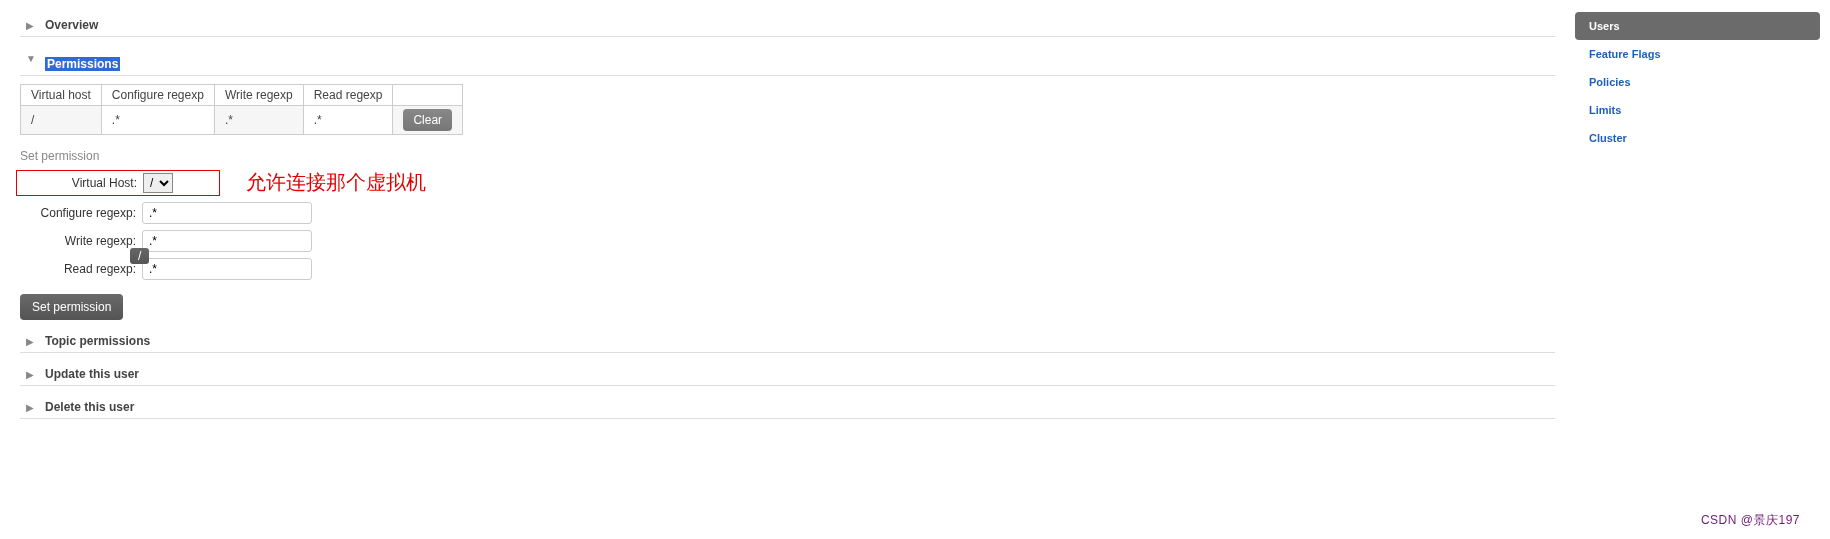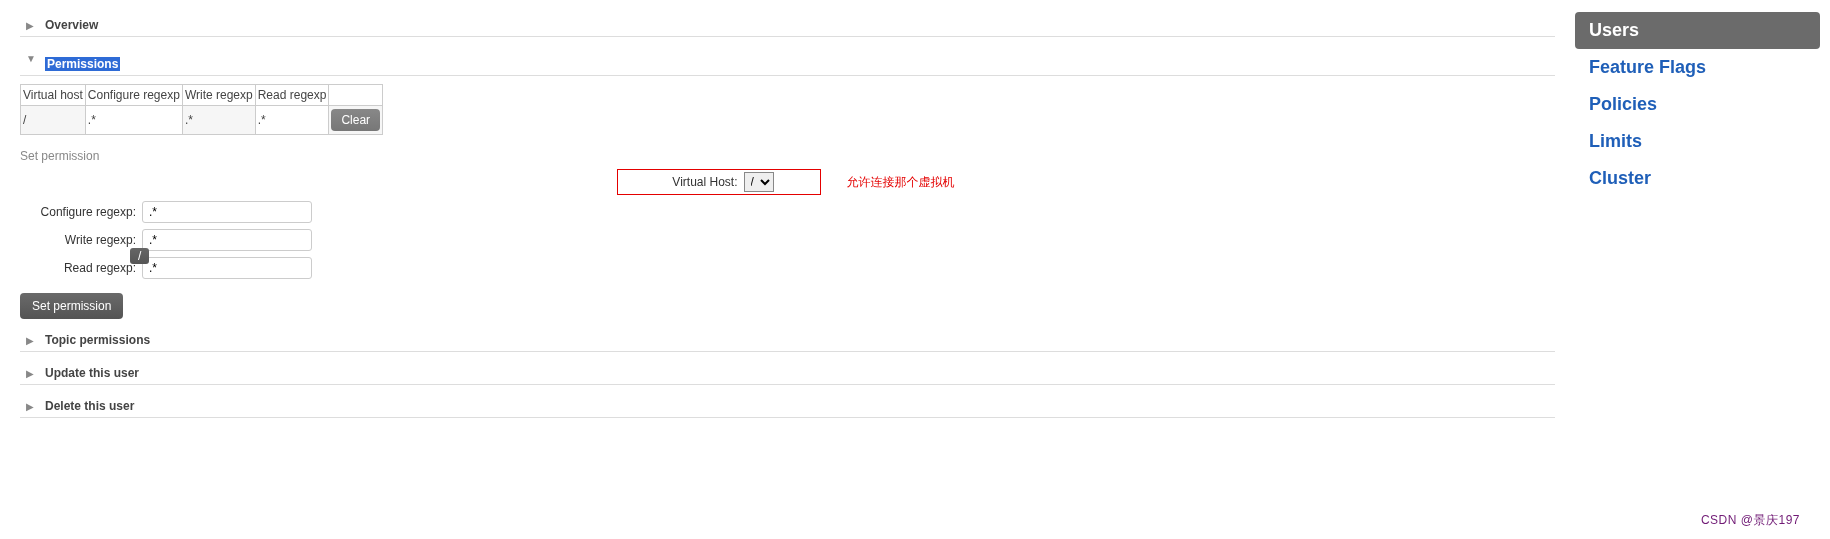--- a/index.html
+++ b/index.html
@@ -26,21 +26,21 @@
     border-bottom: 1px solid #ddd;
     margin-top: 4px;
     cursor: pointer;
   }
   .section-head .toggle { font-size:10px; color:#888; width:14px; display:inline-block;}
   .section-head .title { font-weight: bold; color:#444; }
   .section-head.open .title.highlight { background:#2e6bd6; color:#fff; padding:0 2px;margin-top:12px;}
   .section-body { margin: 8px 0 10px 0; }
   .subhead { color:#888; margin: 8px 0 6px 0;}
   table.list { border-collapse: collapse; }
-  table.list th, table.list td { border:1px solid #ccc; padding:3px 2px; font-size:12px; text-align:left; font-weight:normal;}
+  table.list th, table.list td { border:1px solid #ccc; padding:3px 10px; font-size:12px; text-align:left; font-weight:normal;}
   table.list th { background:#fff; color:#444;}
   table.list td { background:#fff; }
   table.list td.s { background:#f6f6f6; }
   .btn-grey {
     background: linear-gradient(#888,#777);
     color:#fff; border:none; border-radius:4px; padding:4px 10px;
     font-size:12px; cursor:pointer;
   }
   .btn-dark {
     background: linear-gradient(#6a6a6a,#545454);
@@ -49,34 +49,34 @@
   }
   .form-row { display:flex; align-items:center; margin-bottom:6px; }
   .form-row label { width:122px; text-align:right; padding-right:6px; color:#333;}
   .form-row input[type=text] {
     width:170px; border:1px solid #ccc; border-radius:3px; padding:3px 6px; font-size:12px; font-family:inherit;
   }
   .form-row select {
     border:1px solid #888; font-size:12px; padding:1px 2px; font-family:inherit;
   }
   .redbox { border:1px solid #e40000; padding:2px 4px 2px 4px; margin-left:-4px; display:flex; align-items:center; }
-  .redbox-wrap { display:flex; align-items:center; gap:18px;justify-content:center;}
-  .annot { color:#e40000; font-size:12px; margin-left:8px;}
+  .redbox-wrap { display:flex; align-items:center; gap:18px;}
+  .annot { color:#e40000; font-size:20px; margin-left:8px;}
   .tooltip-bubble {
     position:absolute; left:130px; top:248px;
     background: linear-gradient(#666,#555); color:#fff;
     border-radius:3px; padding:0px 8px; font-size:12px;
     line-height:16px;
   }
   .spaced-sections .section-head { margin-top: 10px; }
 
   
   .rn-item {
     display:block; padding:8px 14px; color:#1f5fb8; text-decoration:none;
-    font-weight:bold; font-size:18px; border-radius:4px;
+    font-weight:bold; font-size:11px; border-radius:4px;
   }
   .rn-item.active {
     background:#6b6b6b; color:#fff;
   }
 
   .watermark {
     position:absolute; right:30px; bottom:10px;
     color:#701a75; font-size:12px; letter-spacing:0.5px;
   }
 </style>

